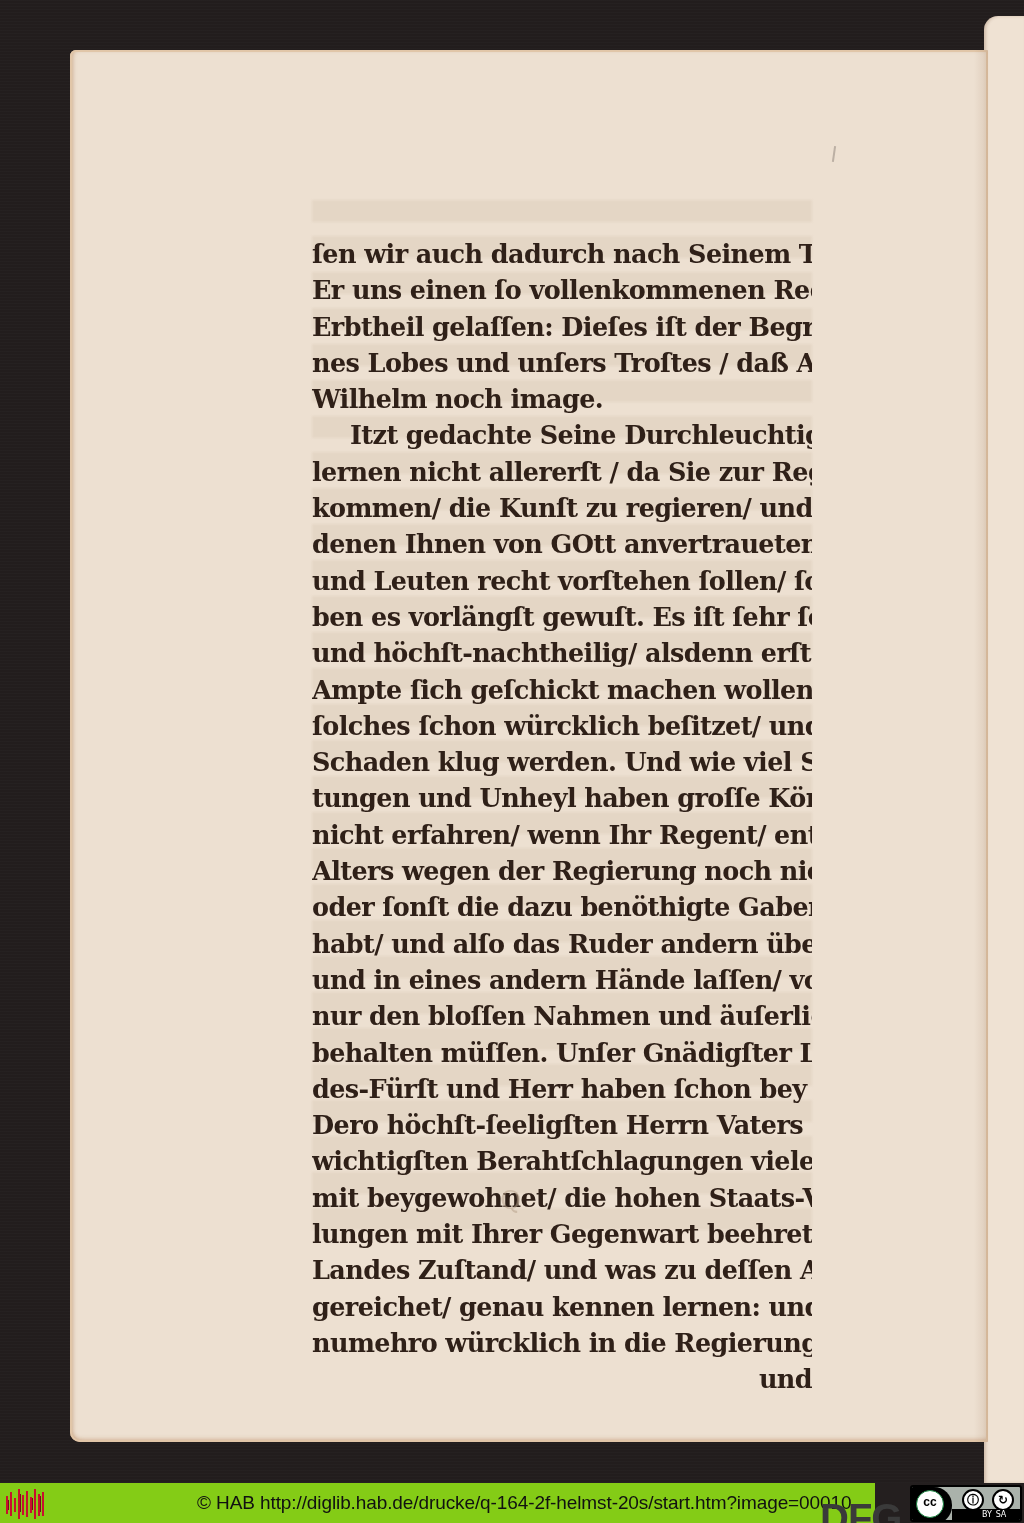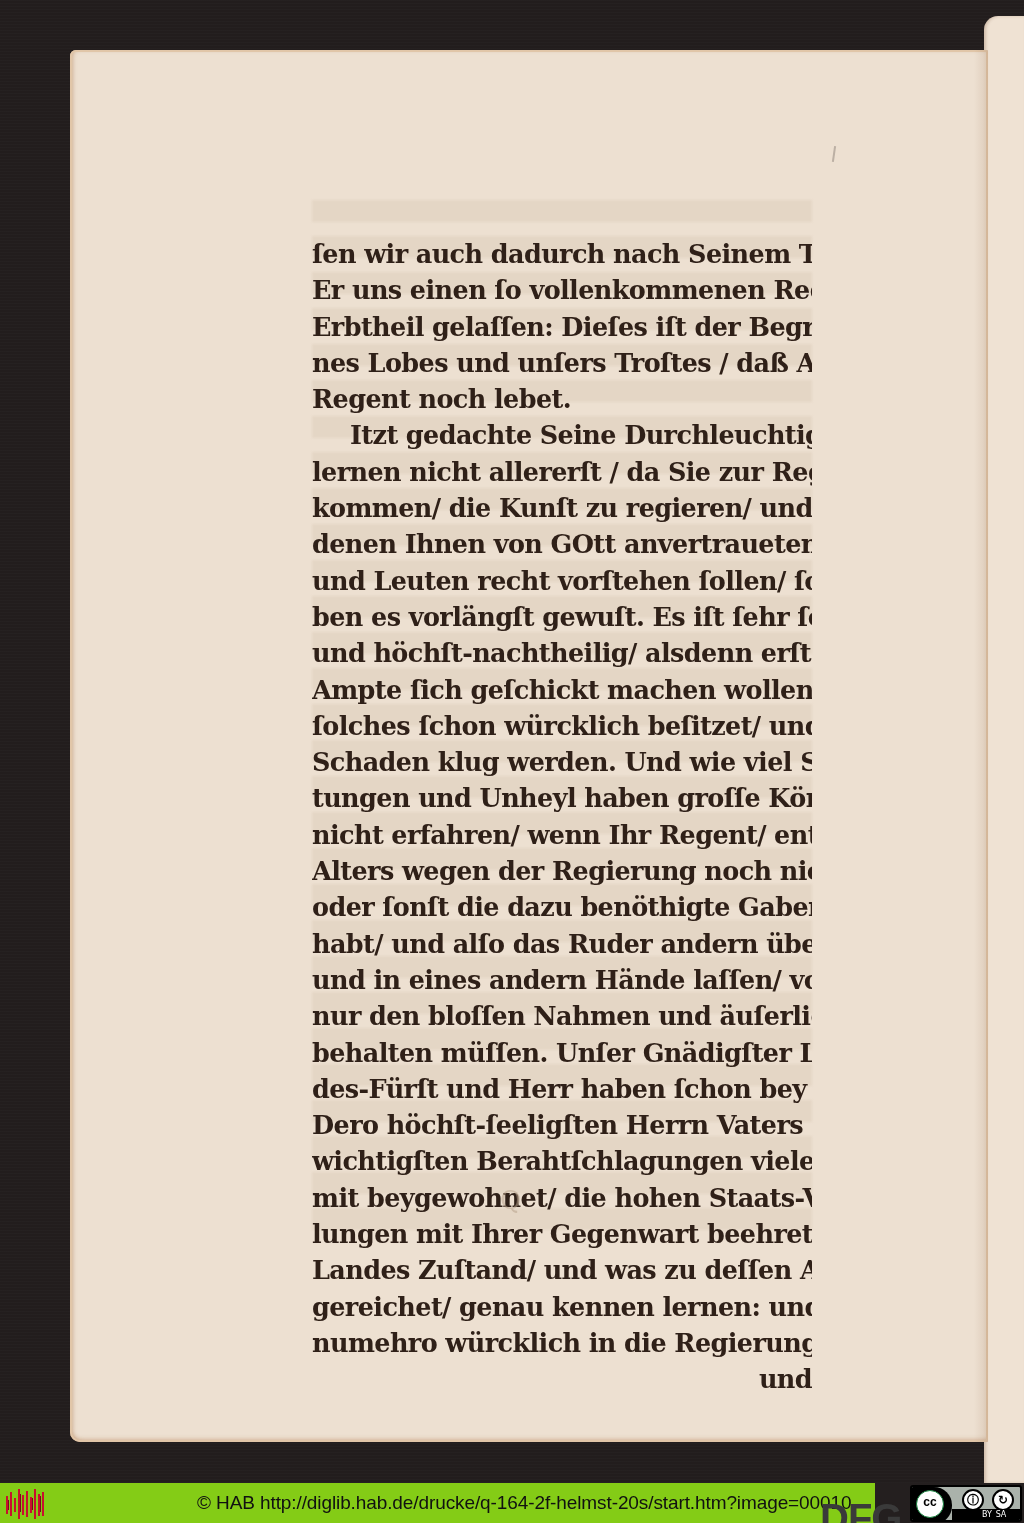--- a/index.html
+++ b/index.html
@@ -223,21 +223,21 @@
   <div class="next-page"></div>
   <div class="page"></div>
   <div class="show-through"></div>
   <div class="pencil-mark"></div>
 
   <div class="text-block">
     <div class="line">ſen wir auch dadurch nach Seinem Tode/ daß</div>
     <div class="line">Er uns einen ſo vollenkommenen Regenten zum</div>
     <div class="line">Erbtheil gelaſſen: Dieſes iſt der Begriff Sei-</div>
     <div class="line">nes Lobes und unſers Troſtes / daß August</div>
-    <div class="line short">Regent noch lebet.</div>
+    <div class="line short">Wilhelm noch image.</div>
     <div class="line indent">Itzt gedachte Seine Durchleuchtigkeit</div>
     <div class="line">lernen nicht allererſt / da Sie zur Regierung</div>
     <div class="line">kommen/ die Kunſt zu regieren/ und wie Sie</div>
     <div class="line">denen Ihnen von GOtt anvertraueten Land</div>
     <div class="line">und Leuten recht vorſtehen ſollen/ ſondern ha-</div>
     <div class="line">ben es vorlängſt gewuſt. Es iſt ſehr ſchädlich</div>
     <div class="line">und höchſt-nachtheilig/ alsdenn erſt zu einem</div>
     <div class="line">Ampte ſich geſchickt machen wollen/ wann man</div>
     <div class="line">ſolches ſchon würcklich beſitzet/ und alſo durch</div>
     <div class="line">Schaden klug werden. Und wie viel Spal-</div>

